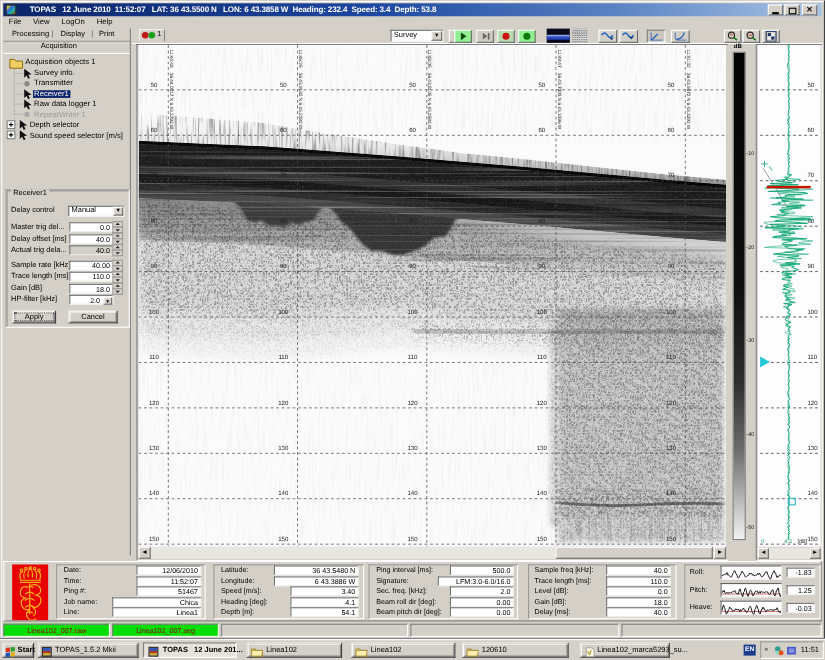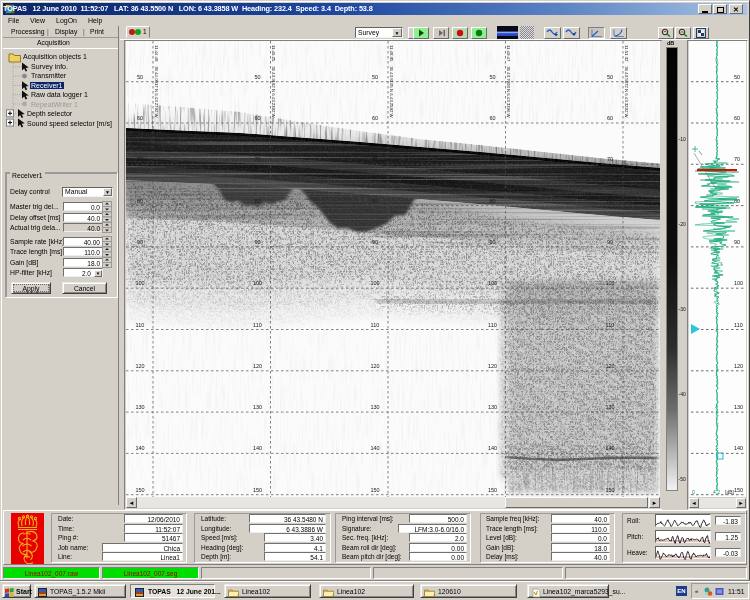--- a/index.html
+++ b/index.html
@@ -11,21 +11,21 @@
 .fld{position:absolute;height:9px;background:#fff;border:1px solid;border-color:#707070 #eeeeea #eeeeea #707070;font-size:6.5px;text-align:right;padding:1px 2px 0 0;color:#000;}
 .lbl{position:absolute;font-size:6.5px;color:#000;white-space:nowrap;}
 </style></head>
 <body>
 
 <div class="abs" style="left:0;top:0;width:750px;height:581px;background:#d4d0c8;border:1px solid;border-color:#d4d0c8 #404040 #404040 #d4d0c8;box-shadow:inset 1px 1px 0 #fff;">
 </div>
 
 <div class="abs" style="left:3px;top:3px;width:744px;height:12px;background:linear-gradient(to right,#0b2569,#1d47a0 45%,#5b83c4 75%,#a9c4e4);">
   <div class="abs" style="left:2px;top:1px;width:10px;height:10px;background:linear-gradient(135deg,#d8c840 15%,#2a6adf 40%,#20b8a0 65%,#904010);border:1px solid #333;"></div>
-  <div class="abs" style="left:0;top:1px;color:#fff;font-size:7.3px;font-weight:bold;letter-spacing:-0.12px;white-space:nowrap;">TOPAS&nbsp;&nbsp;&nbsp;12 June 2010&nbsp; 11:52:07&nbsp;&nbsp; LAT: 36 43.5500 N&nbsp;&nbsp; LON: 6 43.3858 W&nbsp;&nbsp;Heading: 232.4&nbsp;&nbsp;Speed: 3.4&nbsp;&nbsp;Depth: 53.8</div>
+  <div class="abs" style="left:24px;top:1px;color:#fff;font-size:7.3px;font-weight:bold;letter-spacing:-0.12px;white-space:nowrap;">TOPAS&nbsp;&nbsp;&nbsp;12 June 2010&nbsp; 11:52:07&nbsp;&nbsp; LAT: 36 43.5500 N&nbsp;&nbsp; LON: 6 43.3858 W&nbsp;&nbsp;Heading: 232.4&nbsp;&nbsp;Speed: 3.4&nbsp;&nbsp;Depth: 53.8</div>
   <div class="abs raised" style="left:695px;top:1px;width:14px;height:10px;background:#d4d0c8;">
       <span class="abs" style="left:3px;top:6px;width:6px;height:1.5px;background:#000;"></span>
     </div>
   <div class="abs raised" style="left:710px;top:1px;width:14px;height:10px;background:#d4d0c8;">
       <span class="abs" style="left:3px;top:2px;width:7px;height:5.5px;border:1px solid #000;border-top-width:1.5px;"></span>
     </div>
   <div class="abs raised" style="left:726px;top:1px;width:14px;height:10px;background:#d4d0c8;font-size:7px;font-weight:bold;text-align:center;line-height:9px;">✕</div>
 </div>
 
 <div class="abs" style="left:3px;top:15px;width:744px;height:11px;background:#d4d0c8;">

